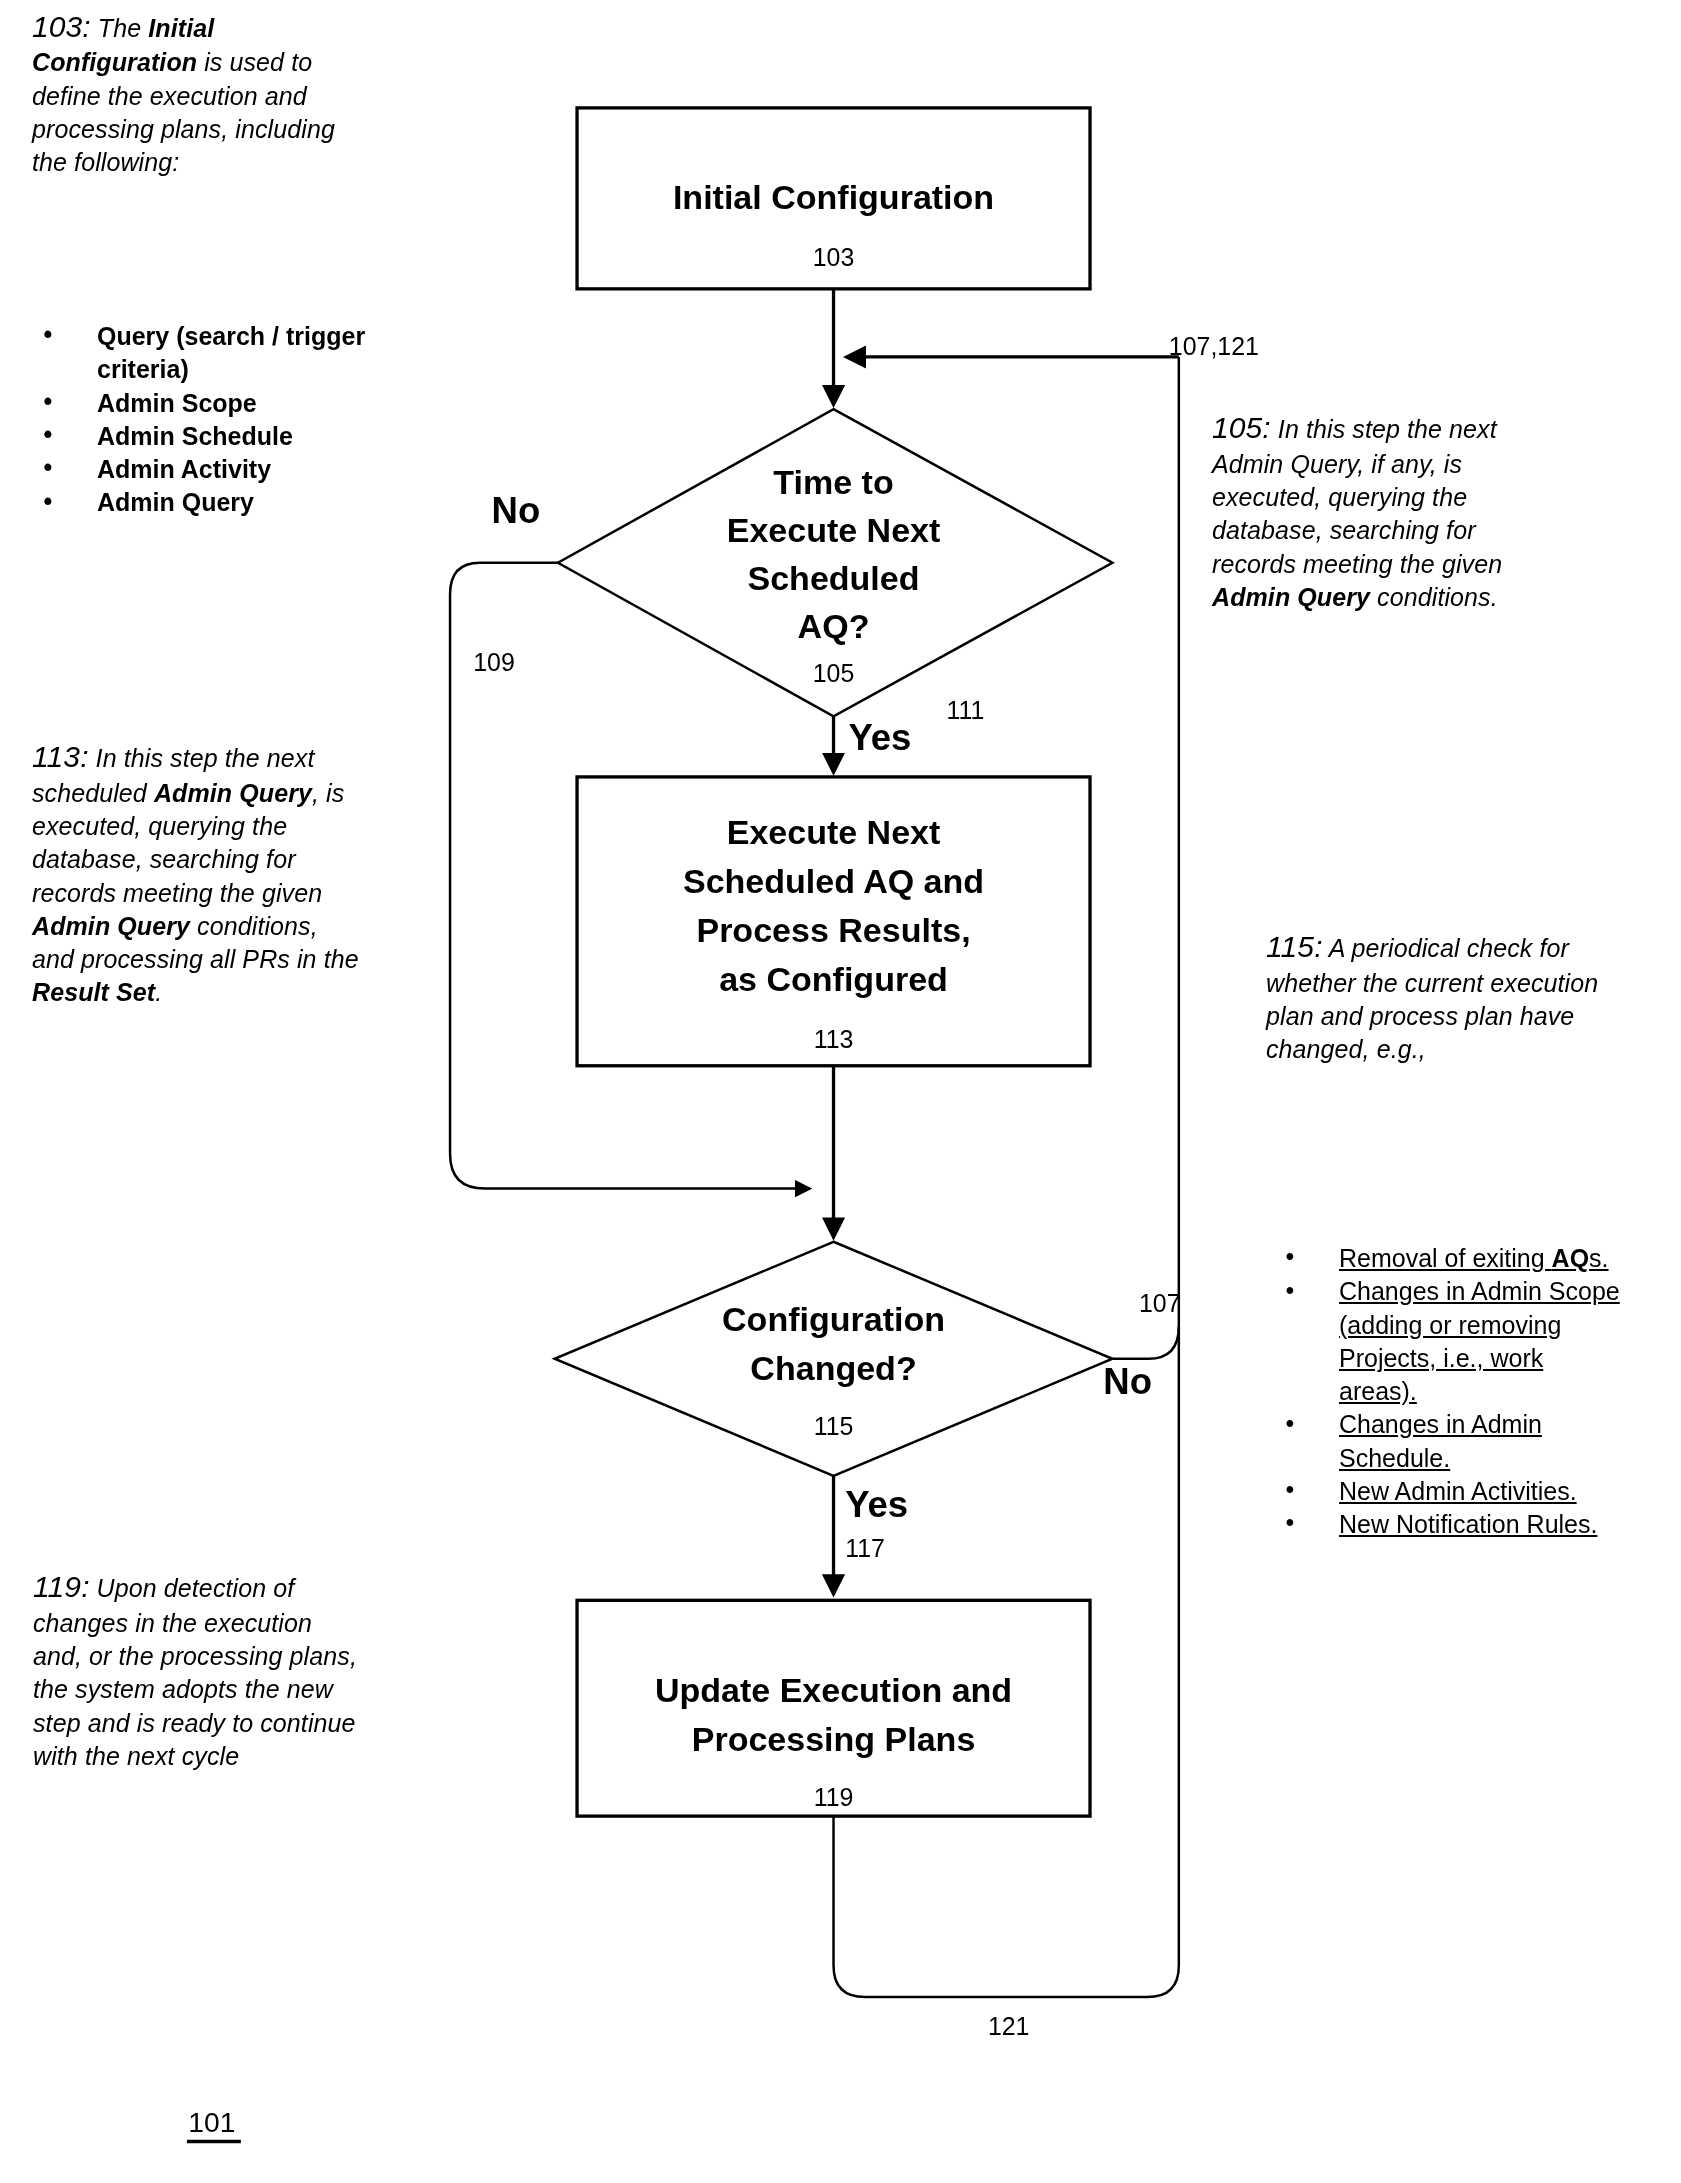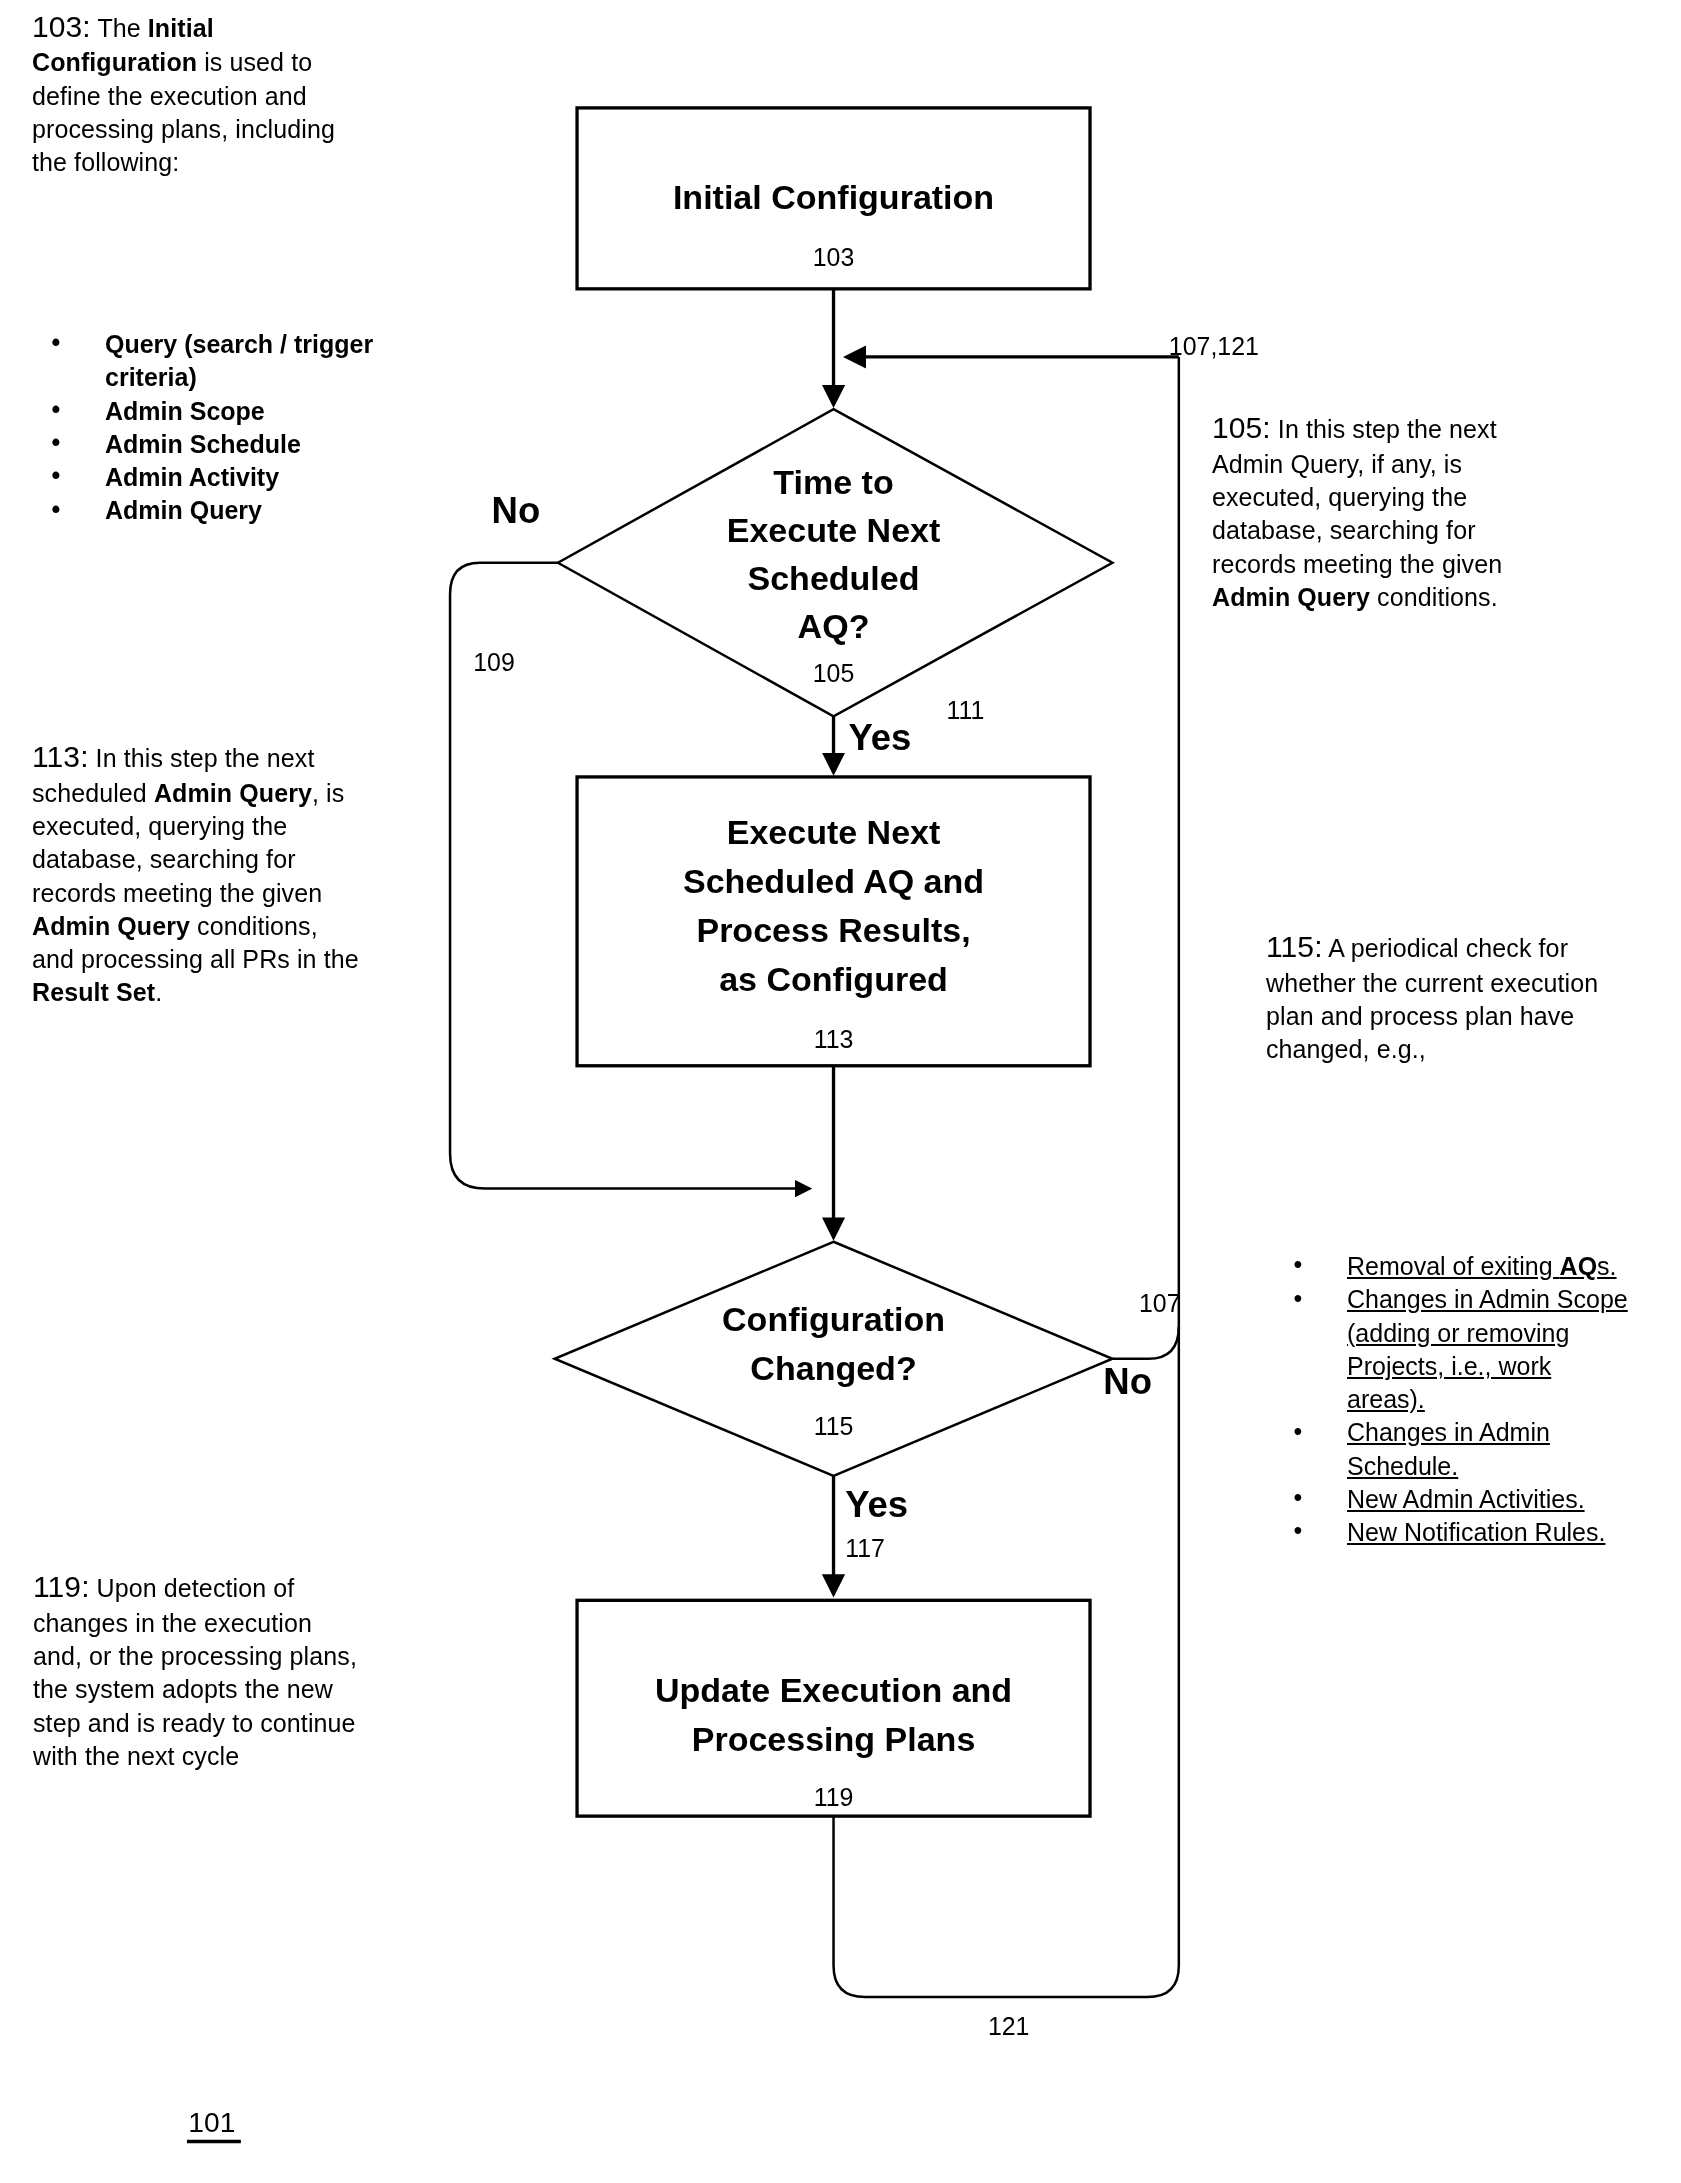--- a/index.html
+++ b/index.html
@@ -12,29 +12,30 @@
   }
   #sheet { position:absolute; inset:0; }
 
   
   .note {
     position:absolute;
     font-size:25px;
     line-height:1.33;
     color:#000;
     letter-spacing:0.1px;
+    font-style:italic;
   }
   .note .ref {
     font-size:30px;
   }
   .note b { font-weight:bold; }
 
   .bullets {
     position:absolute;
-    margin:8px;
+    margin:0;
     padding:0;
     list-style:none;
     font-size:25px;
     line-height:1.33;
   }
   .bullets li {
     position:relative;
     padding-left:65px;
     margin-bottom:0px;
   }

